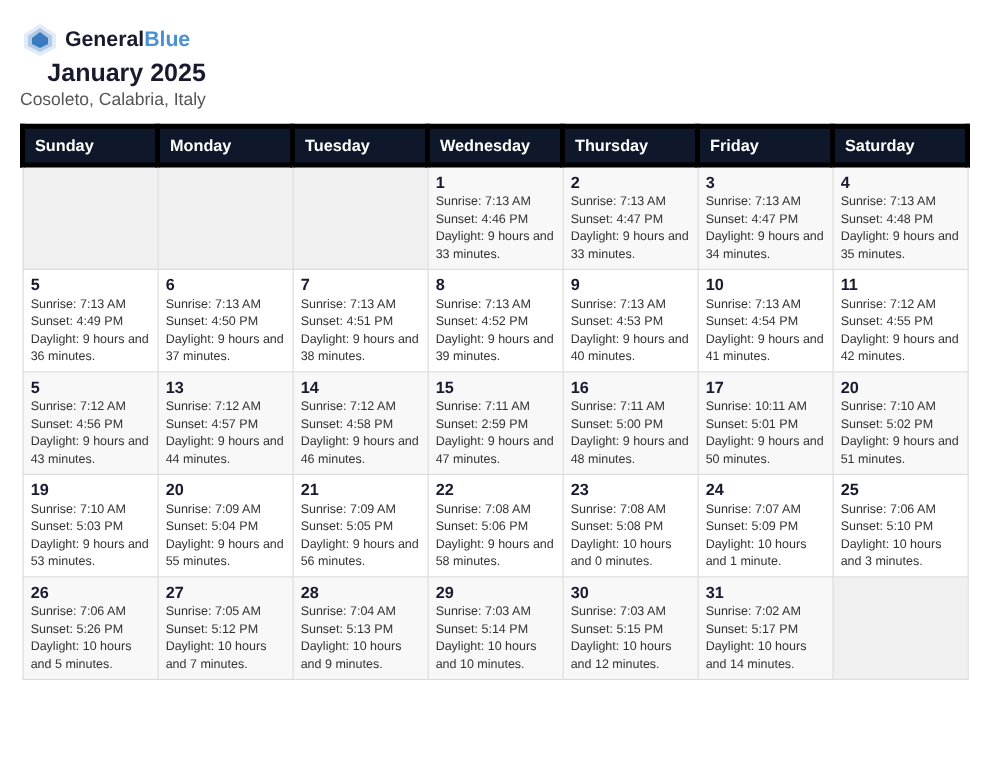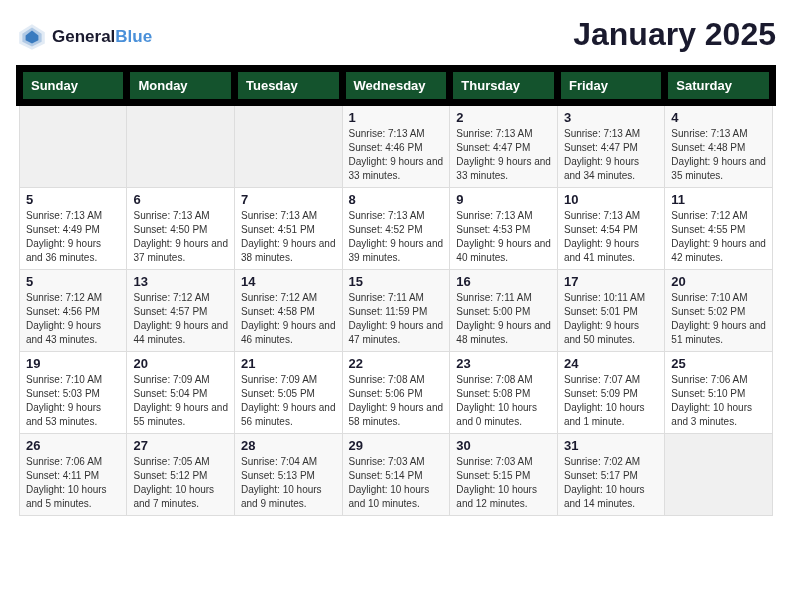--- a/index.html
+++ b/index.html
@@ -6,57 +6,59 @@
     body {
       font-family: Arial, sans-serif;
       background: #fff;
       width: 792px;
       min-height: 612px;
       padding: 16px;
     }
     .header {
       display: flex;
       justify-content: space-between;
-      align-items: flex-end;
+      align-items: flex-start;
       margin-bottom: 12px;
+      flex-direction: column;
     }
     .logo {
       display: flex;
       align-items: center;
       gap: 4px;
     }
     .logo-icon {
       width: 32px;
       height: 32px;
     }
     .title-block {
       text-align: right;
     }
     .month-title {
-      font-size: 32px;
+      font-size: 20px;
       font-weight: bold;
       color: #1a1a2e;
+      margin-left: 18px;
     }
     .location {
       font-size: 14px;
       color: #555;
     }
     .calendar {
       width: 100%;
       border-collapse: collapse;
       border: 1px solid #ccc;
     }
     .calendar th {
-      background-color: #14532d;
+      background-color: #0f172a;
       color: #fff;
       font-size: 13px;
       font-weight: bold;
       padding: 6px 8px;
       text-align: left;
-      border: 7px solid #000000;
+      border: 4px solid #000000;
     }
     .calendar td {
       vertical-align: top;
       border: 1px solid #ddd;
       padding: 4px 6px;
       width: 108px;
       min-height: 80px;
       background: #fff;
     }
     .calendar tr:nth-child(odd) td {
@@ -89,20 +91,21 @@
       <polygon points="20,4 36,14 36,28 20,36 4,28 4,14" fill="#3a7bbf" opacity="0.15"></polygon>
       <polygon points="20,8 32,16 32,26 20,32 8,26 8,16" fill="#3a7bbf" opacity="0.3"></polygon>
       <polygon points="20,12 28,18 28,24 20,28 12,24 12,18" fill="#3a7bbf"></polygon>
     </svg>
     <div>
       <div style="font-size:17px;font-weight:bold;color:#1a1a2e;">General<span style="color:#4a90d9;">Blue</span></div>
     </div>
   </div>
   <div class="title-block">
     <div class="month-title">January 2025</div>
+    <div class="location">Cosoleto, Calabria, Italy</div>
   </div>
 </div>
 
 <table class="calendar">
   <thead>
     <tr>
     <th>Sunday</th>
         <th>Monday</th>
         <th>Tuesday</th>
         <th>Wednesday</th>
@@ -200,21 +203,21 @@
         </td>
         <td>
           <div class="day-num">14</div>
           <div class="day-info">Sunrise: 7:12 AM
 Sunset: 4:58 PM
 Daylight: 9 hours and 46 minutes.</div>
         </td>
         <td>
           <div class="day-num">15</div>
           <div class="day-info">Sunrise: 7:11 AM
-Sunset: 11:59 PM
+Sunset: 2:59 PM
 Daylight: 9 hours and 47 minutes.</div>
         </td>
         <td>
           <div class="day-num">16</div>
           <div class="day-info">Sunrise: 7:11 AM
 Sunset: 5:00 PM
 Daylight: 9 hours and 48 minutes.</div>
         </td>
         <td>
           <div class="day-num">17</div>
@@ -270,21 +273,21 @@
           <div class="day-num">25</div>
           <div class="day-info">Sunrise: 7:06 AM
 Sunset: 5:10 PM
 Daylight: 10 hours and 3 minutes.</div>
         </td>
       </tr>
       <tr>
         <td>
           <div class="day-num">26</div>
           <div class="day-info">Sunrise: 7:06 AM
-Sunset: 4:11 PM
+Sunset: 5:26 PM
 Daylight: 10 hours and 5 minutes.</div>
         </td>
         <td>
           <div class="day-num">27</div>
           <div class="day-info">Sunrise: 7:05 AM
 Sunset: 5:12 PM
 Daylight: 10 hours and 7 minutes.</div>
         </td>
         <td>
           <div class="day-num">28</div>

